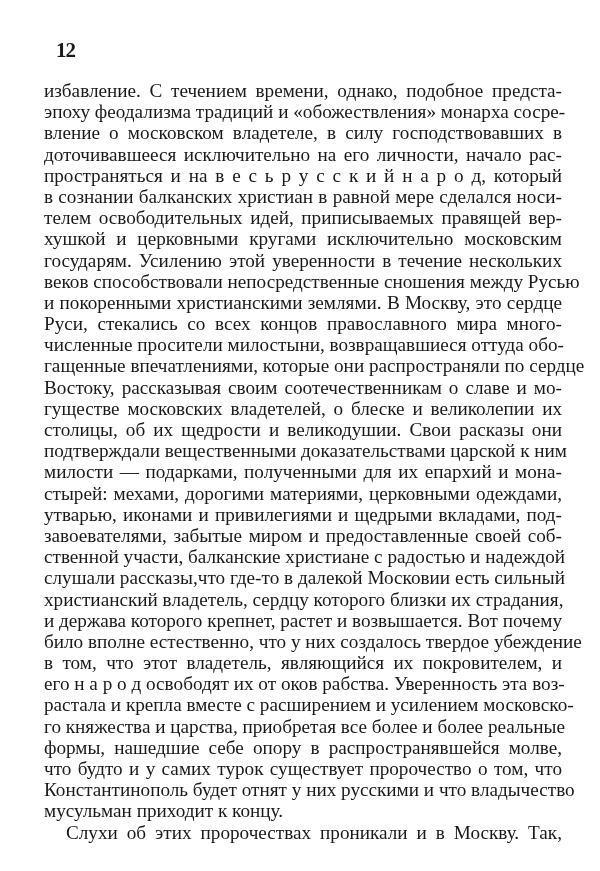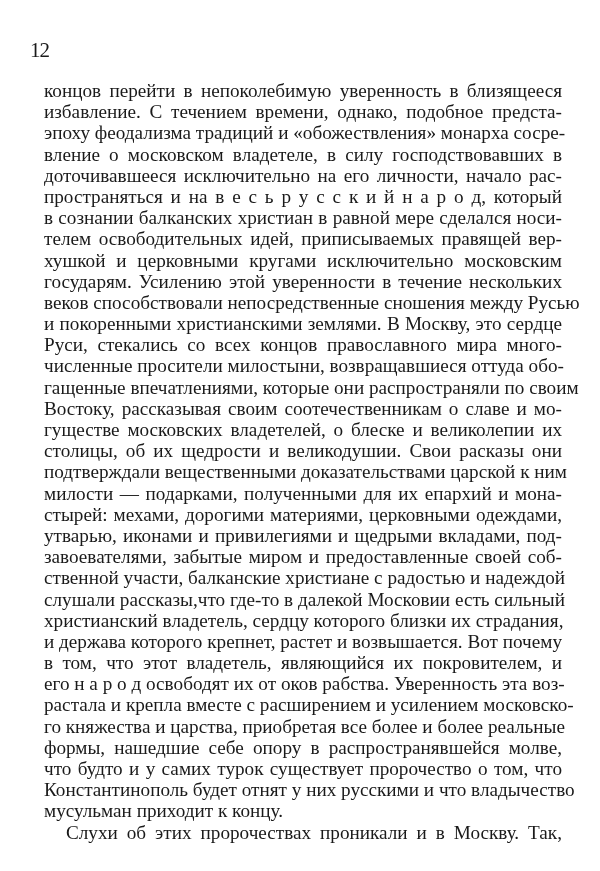--- a/index.html
+++ b/index.html
@@ -10,24 +10,24 @@
     body {
       width: 600px;
       height: 871px;
       position: relative;
       overflow: hidden;
       color: #1a1a1a;
       font-family: "Liberation Serif", "DejaVu Serif", serif;
     }
     .page-number {
       position: absolute;
-      left: 30px;
+      left: 56px;
       top: 38px;
       font-size: 21px;
-      font-weight: normal;
+      font-weight: bold;
       letter-spacing: -1px;
     }
     .text-block {
       position: absolute;
       left: 44px;
       top: 80px;
       width: 518px;
     }
     .line {
       display: block;
@@ -47,47 +47,47 @@
     }
   </style>
 </head>
 <body>
 
 <div>
   <div class="page-number">12</div>
 
   <div class="text-block">
     <div>
-      <span class="line">концов перейти в непоколебимую уверенность в близящееся</span>
       <span class="line">избавление. С течением времени, однако, подобное предста-</span>
       <span class="line">эпоху феодализма традиций и «обожествления» монарха сосре-</span>
       <span class="line">вление о московском владетеле, в силу господствовавших в</span>
       <span class="line">доточивавшееся исключительно на его личности, начало рас-</span>
       <span class="line">пространяться и на в е с ь р у с с к и й н а р о д, который</span>
       <span class="line">в сознании балканских христиан в равной мере сделался носи-</span>
       <span class="line">телем освободительных идей, приписываемых правящей вер-</span>
       <span class="line">хушкой и церковными кругами исключительно московским</span>
       <span class="line">государям. Усилению этой уверенности в течение нескольких</span>
       <span class="line">веков способствовали непосредственные сношения между Русью</span>
       <span class="line">и покоренными христианскими землями. В Москву, это сердце</span>
       <span class="line">Руси, стекались со всех концов православного мира много-</span>
       <span class="line">численные просители милостыни, возвращавшиеся оттуда обо-</span>
-      <span class="line">гащенные впечатлениями, которые они распространяли по своим</span>
+      <span class="line">гащенные впечатлениями, которые они распространяли по сердце</span>
       <span class="line">Востоку, рассказывая своим соотечественникам о славе и мо-</span>
       <span class="line">гуществе московских владетелей, о блеске и великолепии их</span>
       <span class="line">столицы, об их щедрости и великодушии. Свои расказы они</span>
       <span class="line">подтверждали вещественными доказательствами царской к ним</span>
       <span class="line">милости — подарками, полученными для их епархий и мона-</span>
       <span class="line">стырей: мехами, дорогими материями, церковными одеждами,</span>
       <span class="line">утварью, иконами и привилегиями и щедрыми вкладами, под-</span>
       <span class="line">завоевателями, забытые миром и предоставленные своей соб-</span>
       <span class="line">ственной участи, балканские христиане с радостью и надеждой</span>
       <span class="line">слушали рассказы,что где-то в далекой Московии есть сильный</span>
       <span class="line">христианский владетель, сердцу которого близки их страдания,</span>
       <span class="line">и держава которого крепнет, растет и возвышается. Вот почему</span>
+      <span class="line">било вполне естественно, что у них создалось твердое убеждение</span>
       <span class="line">в том, что этот владетель, являющийся их покровителем, и</span>
       <span class="line">его н а р о д освободят их от оков рабства. Уверенность эта воз-</span>
       <span class="line">растала и крепла вместе с расширением и усилением московско-</span>
       <span class="line">го княжества и царства, приобретая все более и более реальные</span>
       <span class="line">формы, нашедшие себе опору в распространявшейся молве,</span>
       <span class="line">что будто и у самих турок существует пророчество о том, что</span>
       <span class="line">Константинополь будет отнят у них русскими и что владычество</span>
       <span class="line last">мусульман приходит к концу.</span>
     </div>
     <div>

